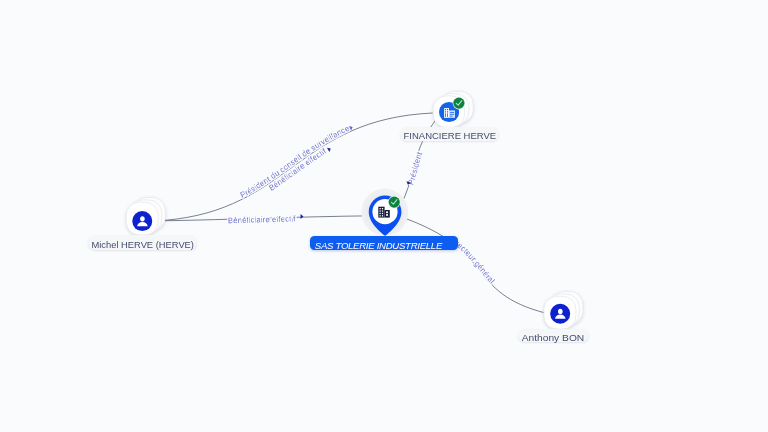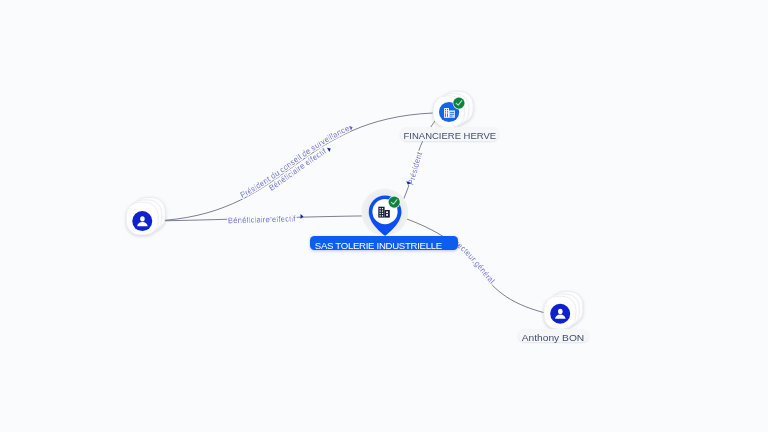--- a/index.html
+++ b/index.html
@@ -15,21 +15,21 @@
   .nlabel > span{display:inline-block;transform-origin:center center;}
   .nlabel.sel{background:#0d5df0;color:#ffffff;border-radius:4.5px;
               font-size:9.6px;letter-spacing:-0.29px;
               justify-content:flex-start;padding-left:4.5px;
               box-shadow:0 1px 3px rgba(20,70,180,.28);}
 
   #lbl-michel{left:87.5px; top:234.9px; width:109.6px; height:15.1px;}
   #lbl-michel > span{transform:scaleX(0.954);}
   #lbl-fin   {left:399.5px;top:126.5px; width:99.9px;  height:14.5px;}
   #lbl-fin > span{transform:scaleX(0.968);}
-  #lbl-sas   {left:310.3px;top:235.9px; width:148.0px; height:14.6px;box-sizing:border-box;}
+  #lbl-sas   {left:310.3px;top:235.9px; width:148.0px; height:14.6px;box-sizing:border-box;font-style:italic;}
   #lbl-anth  {left:518px;top:328.9px; width:70.5px;  height:13.5px;}
   #lbl-anth > span{transform:scaleX(1.045);}
 </style>
 </head>
 <body>
 
 <div id="stage">
 
   <svg id="edges" width="768" height="432" viewBox="0 0 768 432">
     <defs>
@@ -160,20 +160,23 @@
           <rect x="381.9" y="215.2" width="1.25" height="1.3"></rect>
         <rect x="386.1" y="211.4" width="1.9" height="1.7"></rect>
         <rect x="386.1" y="214.1" width="1.9" height="1.7"></rect>
       </g>
       <circle cx="394.2" cy="202.1" r="6.3" fill="#e4f7ea"></circle>
       <circle cx="394.2" cy="202.1" r="5.6" fill="#11803e"></circle>
       <path d="M391.4,202.3 L393.4,204.2 L397.0,199.7" stroke="#a6e9c2" stroke-width="1.05" fill="none" stroke-linecap="round" stroke-linejoin="round"></path>
     </g>
   </svg>
 
+  <div class="nlabel" id="lbl-michel">
+    <span>Michel HERVE (HERVE)</span>
+  </div>
   <div class="nlabel" id="lbl-fin">
     <span>FINANCIERE HERVE</span>
   </div>
   <div class="nlabel sel" id="lbl-sas">
     <span>SAS TOLERIE INDUSTRIELLE</span>
   </div>
   <div class="nlabel" id="lbl-anth">
     <span>Anthony BON</span>
   </div>
 

